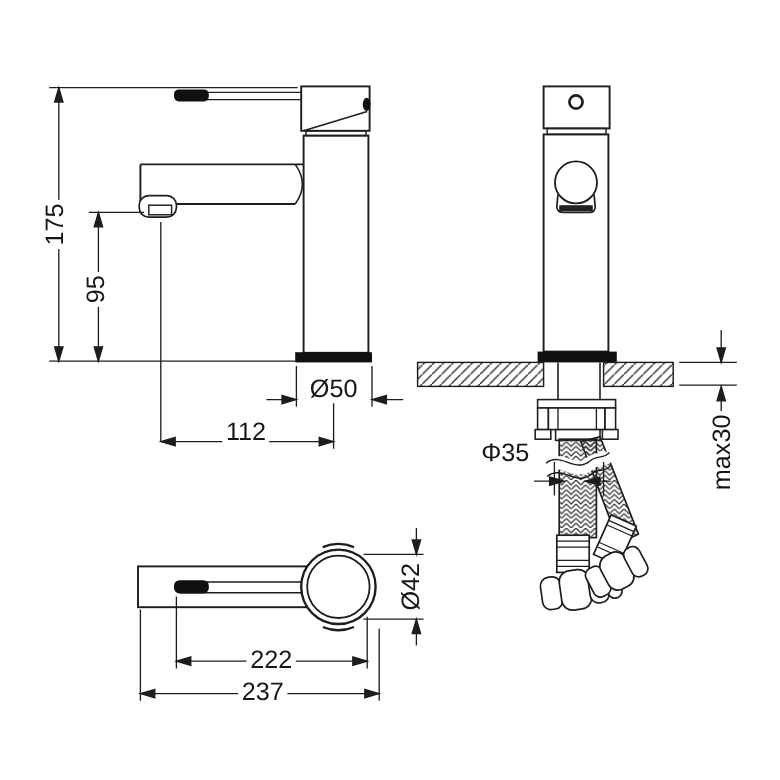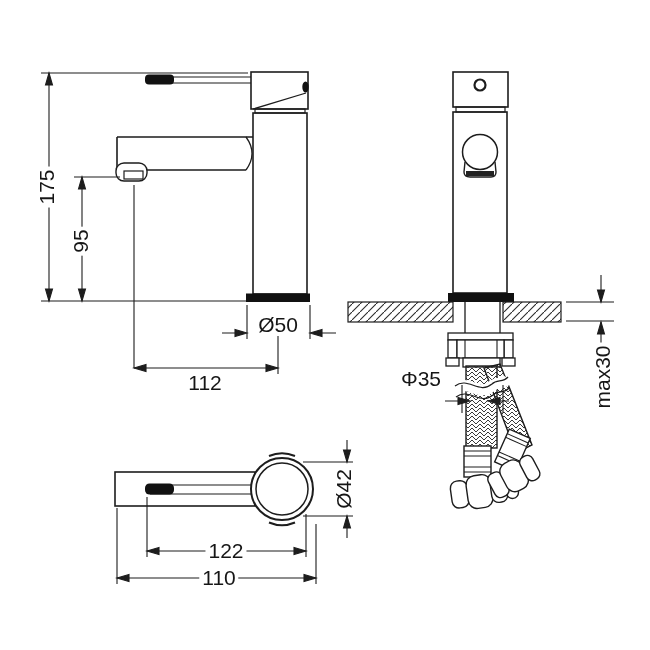--- a/index.html
+++ b/index.html
@@ -165,20 +165,20 @@
     <path d="M117,508 L117,584 M316,524 L316,584" fill="none"></path>
     <path d="M117,578 L316,578" fill="none"></path>
     <polygon points="117,578 129,574.5 129,581.5"></polygon>
     <polygon points="316,578 304,574.5 304,581.5"></polygon>
   </g>
 </svg>
 
 <div class="dim rot" style="left:46px;top:187px">175</div>
 <div class="dim rot" style="left:80px;top:241px">95</div>
 <div class="dim" style="left:278px;top:324px">Ø50</div>
-<div class="dim" style="left:205px;top:382px">112</div>
+<div class="dim" style="left:205px;top:360px">112</div>
 <div class="dim" style="left:421px;top:378px">Φ35</div>
 <div class="dim rot" style="left:602px;top:377px">max30</div>
 <div class="dim rot" style="left:343px;top:489px">Ø42</div>
-<div class="dim" style="left:226px;top:550px">122</div>
-<div class="dim" style="left:219px;top:577px">110</div>
+<div class="dim" style="left:226px;top:550px">222</div>
+<div class="dim" style="left:219px;top:577px">237</div>
 
 </div>
 
 </body></html>

